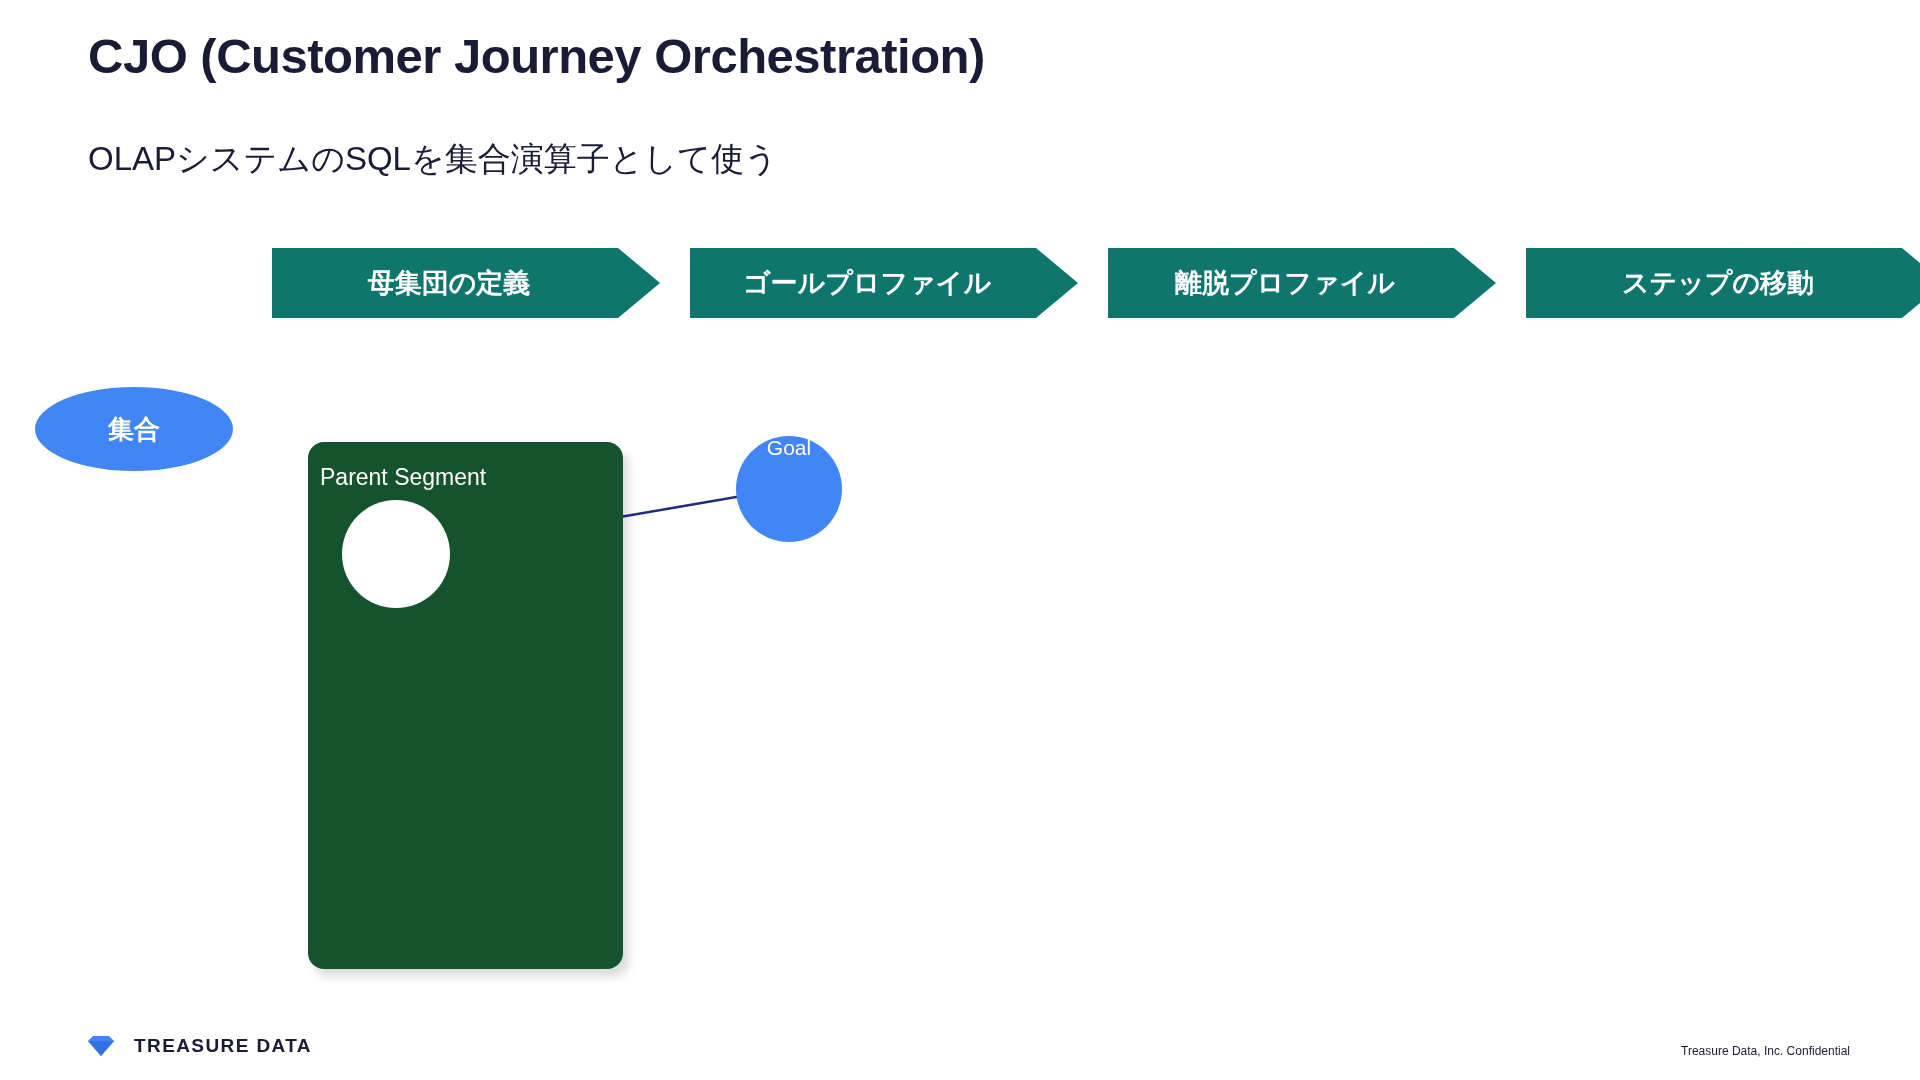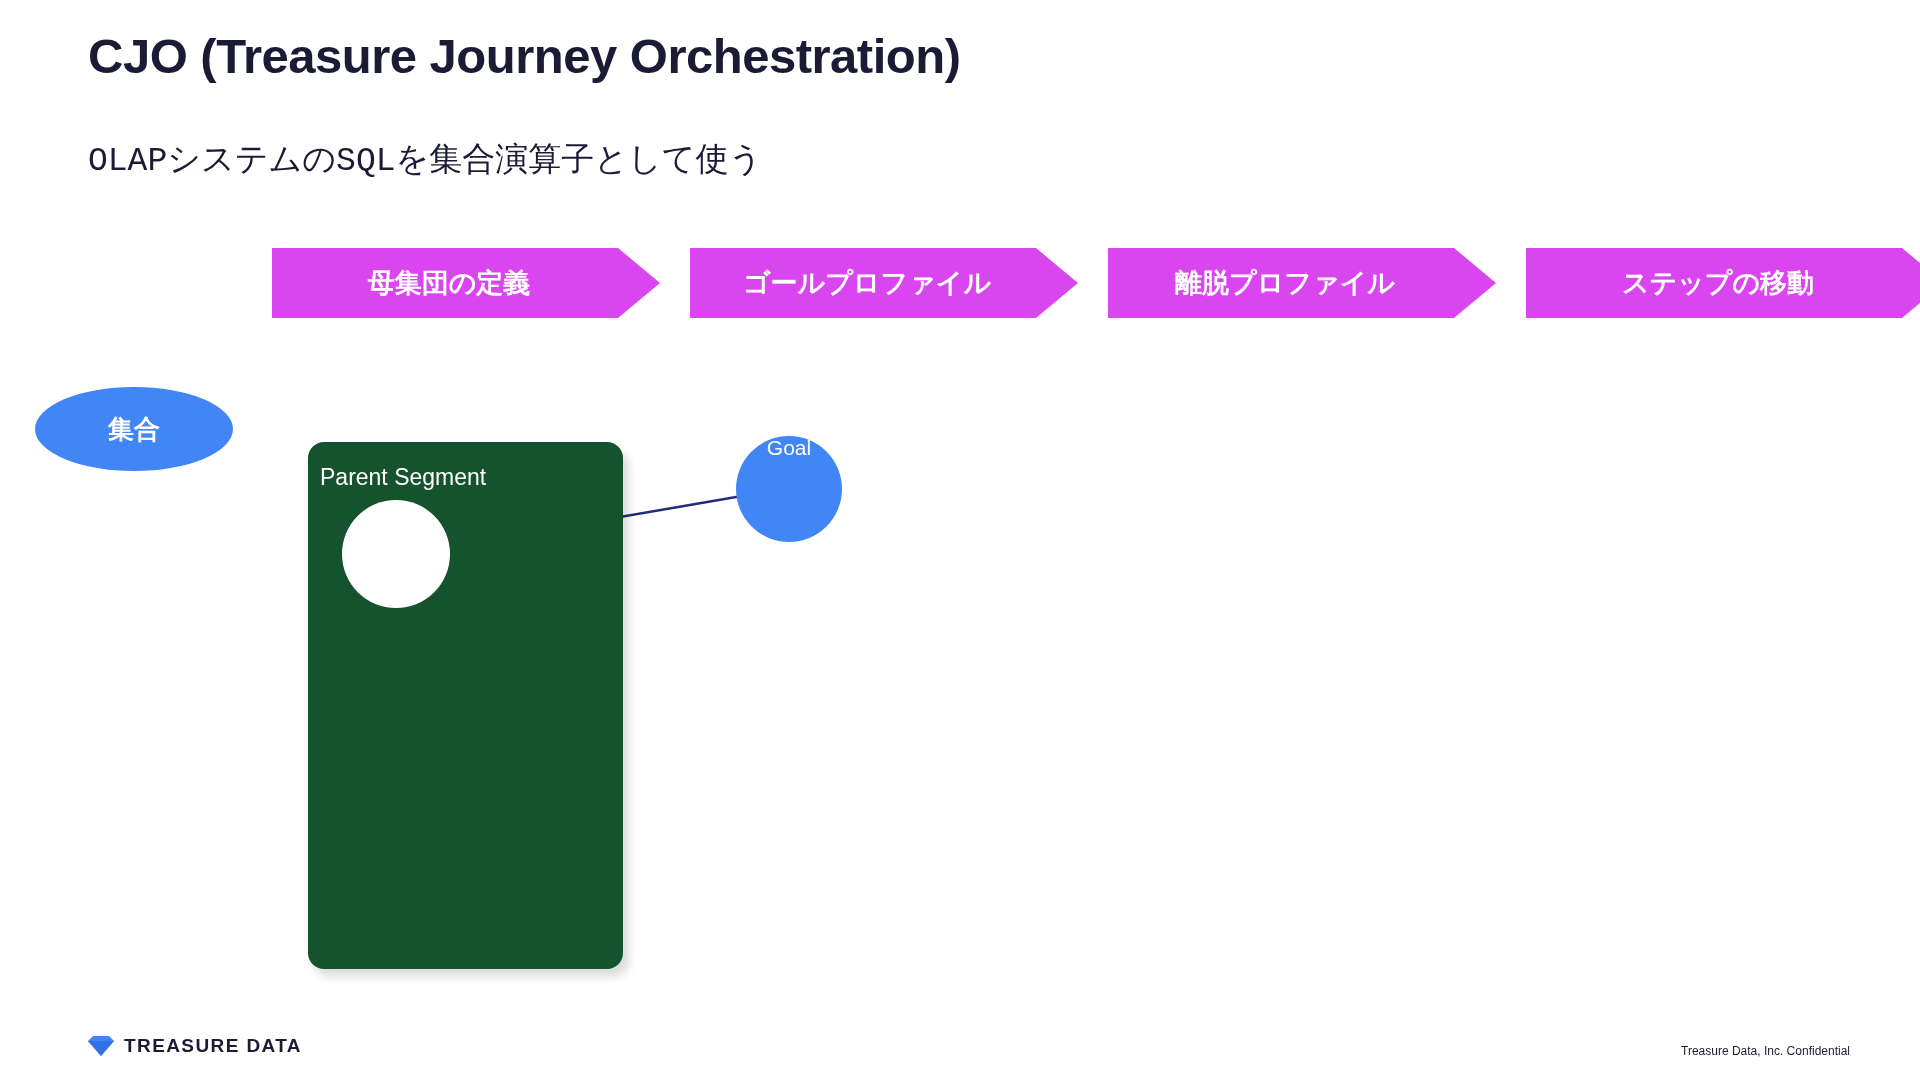--- a/index.html
+++ b/index.html
@@ -22,30 +22,29 @@
     letter-spacing:-0.5px;
     white-space:nowrap;
   }
   .subtitle {
     position:absolute;
     left:88px; top:137px;
     font-size:33px;
     font-weight:400;
     color:#1B1B35;
     white-space:nowrap;
-    font-family:Liberation Mono, monospace;
   }
 
   
   .banner-row { position:absolute; left:0; top:248px; width:1920px; height:70px; }
   .chevron {
     position:absolute;
     top:0;
     height:70px;
-    background:#d946ef;
+    background:#0f766e;
     color:#ffffff;
     font-size:27px;
     font-weight:bold;
     display:flex;
     align-items:center;
     justify-content:center;
     padding-right:34px;
     clip-path:polygon(0 0, calc(100% - 42px) 0, 100% 50%, calc(100% - 42px) 100%, 0 100%);
     white-space:nowrap;
   }
@@ -111,21 +110,21 @@
 
   
   .connector { position:absolute; left:0; top:0; width:1920px; height:1080px; pointer-events:none; }
 
   
   .footer-logo {
     position:absolute;
     left:88px; top:1035px;
     display:flex;
     align-items:center;
-    gap:10px;
+    gap:20px;
   }
   .footer-logo .gem { width:26px; height:20px; display:block; }
   .footer-logo .brand {
     font-size:19px;
     font-weight:bold;
     color:#1B1B35;
     letter-spacing:1.4px;
   }
   .footer-note {
     position:absolute;
@@ -133,21 +132,21 @@
     font-size:12px;
     color:#1B1B35;
     white-space:nowrap;
   }
 </style>
 </head>
 <body>
 
 <div class="slide">
 
-  <div class="title">CJO (Treasure Journey Orchestration)</div>
+  <div class="title">CJO (Customer Journey Orchestration)</div>
   <div class="subtitle">OLAPシステムのSQLを集合演算子として使う</div>
 
   <div class="banner-row">
     <div class="chevron chev-1">
       <span>母集団の定義</span>
     </div>
     <div class="chevron chev-3">
       <span>離脱プロファイル</span>
     </div>
     <div class="chevron chev-2">

